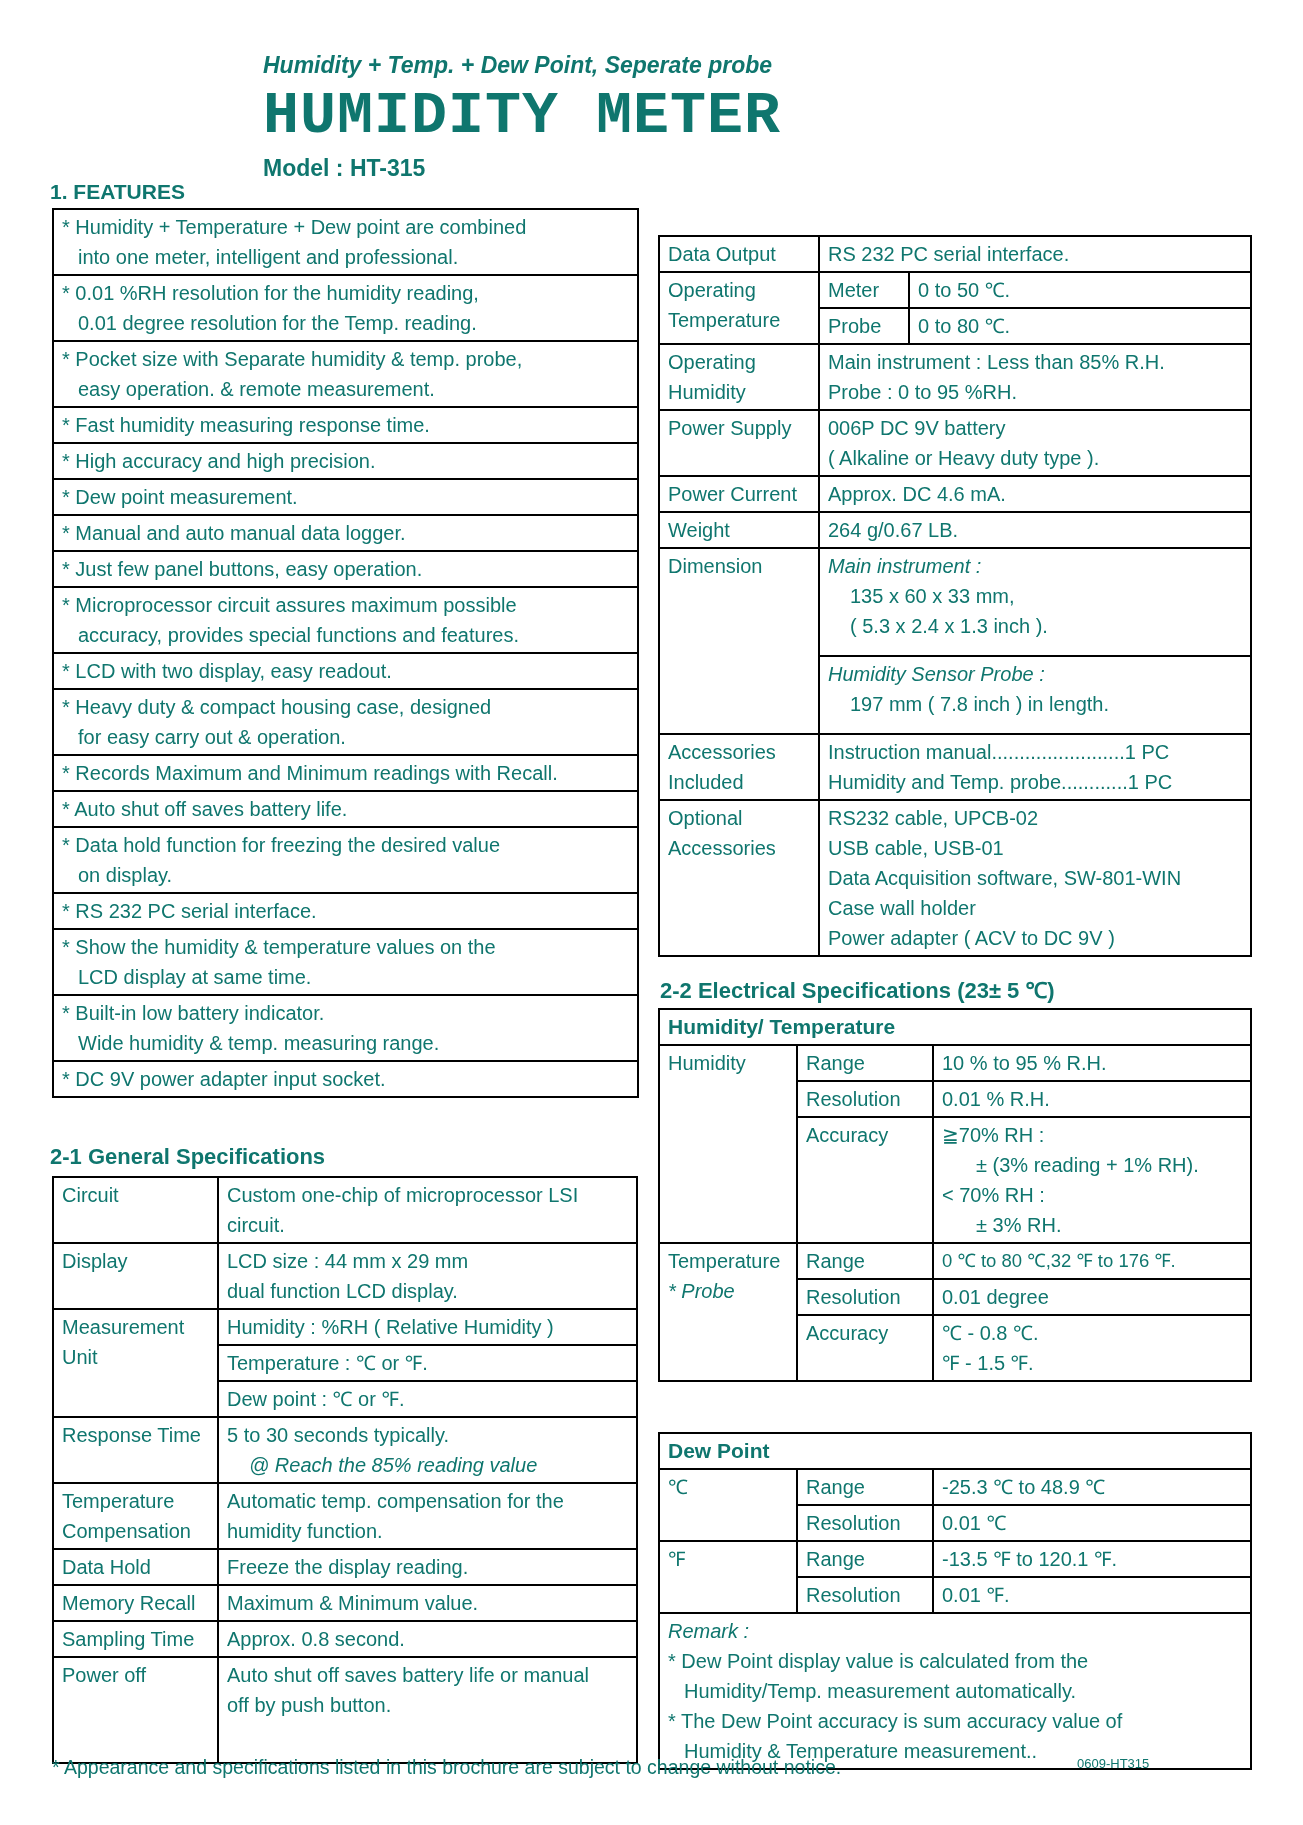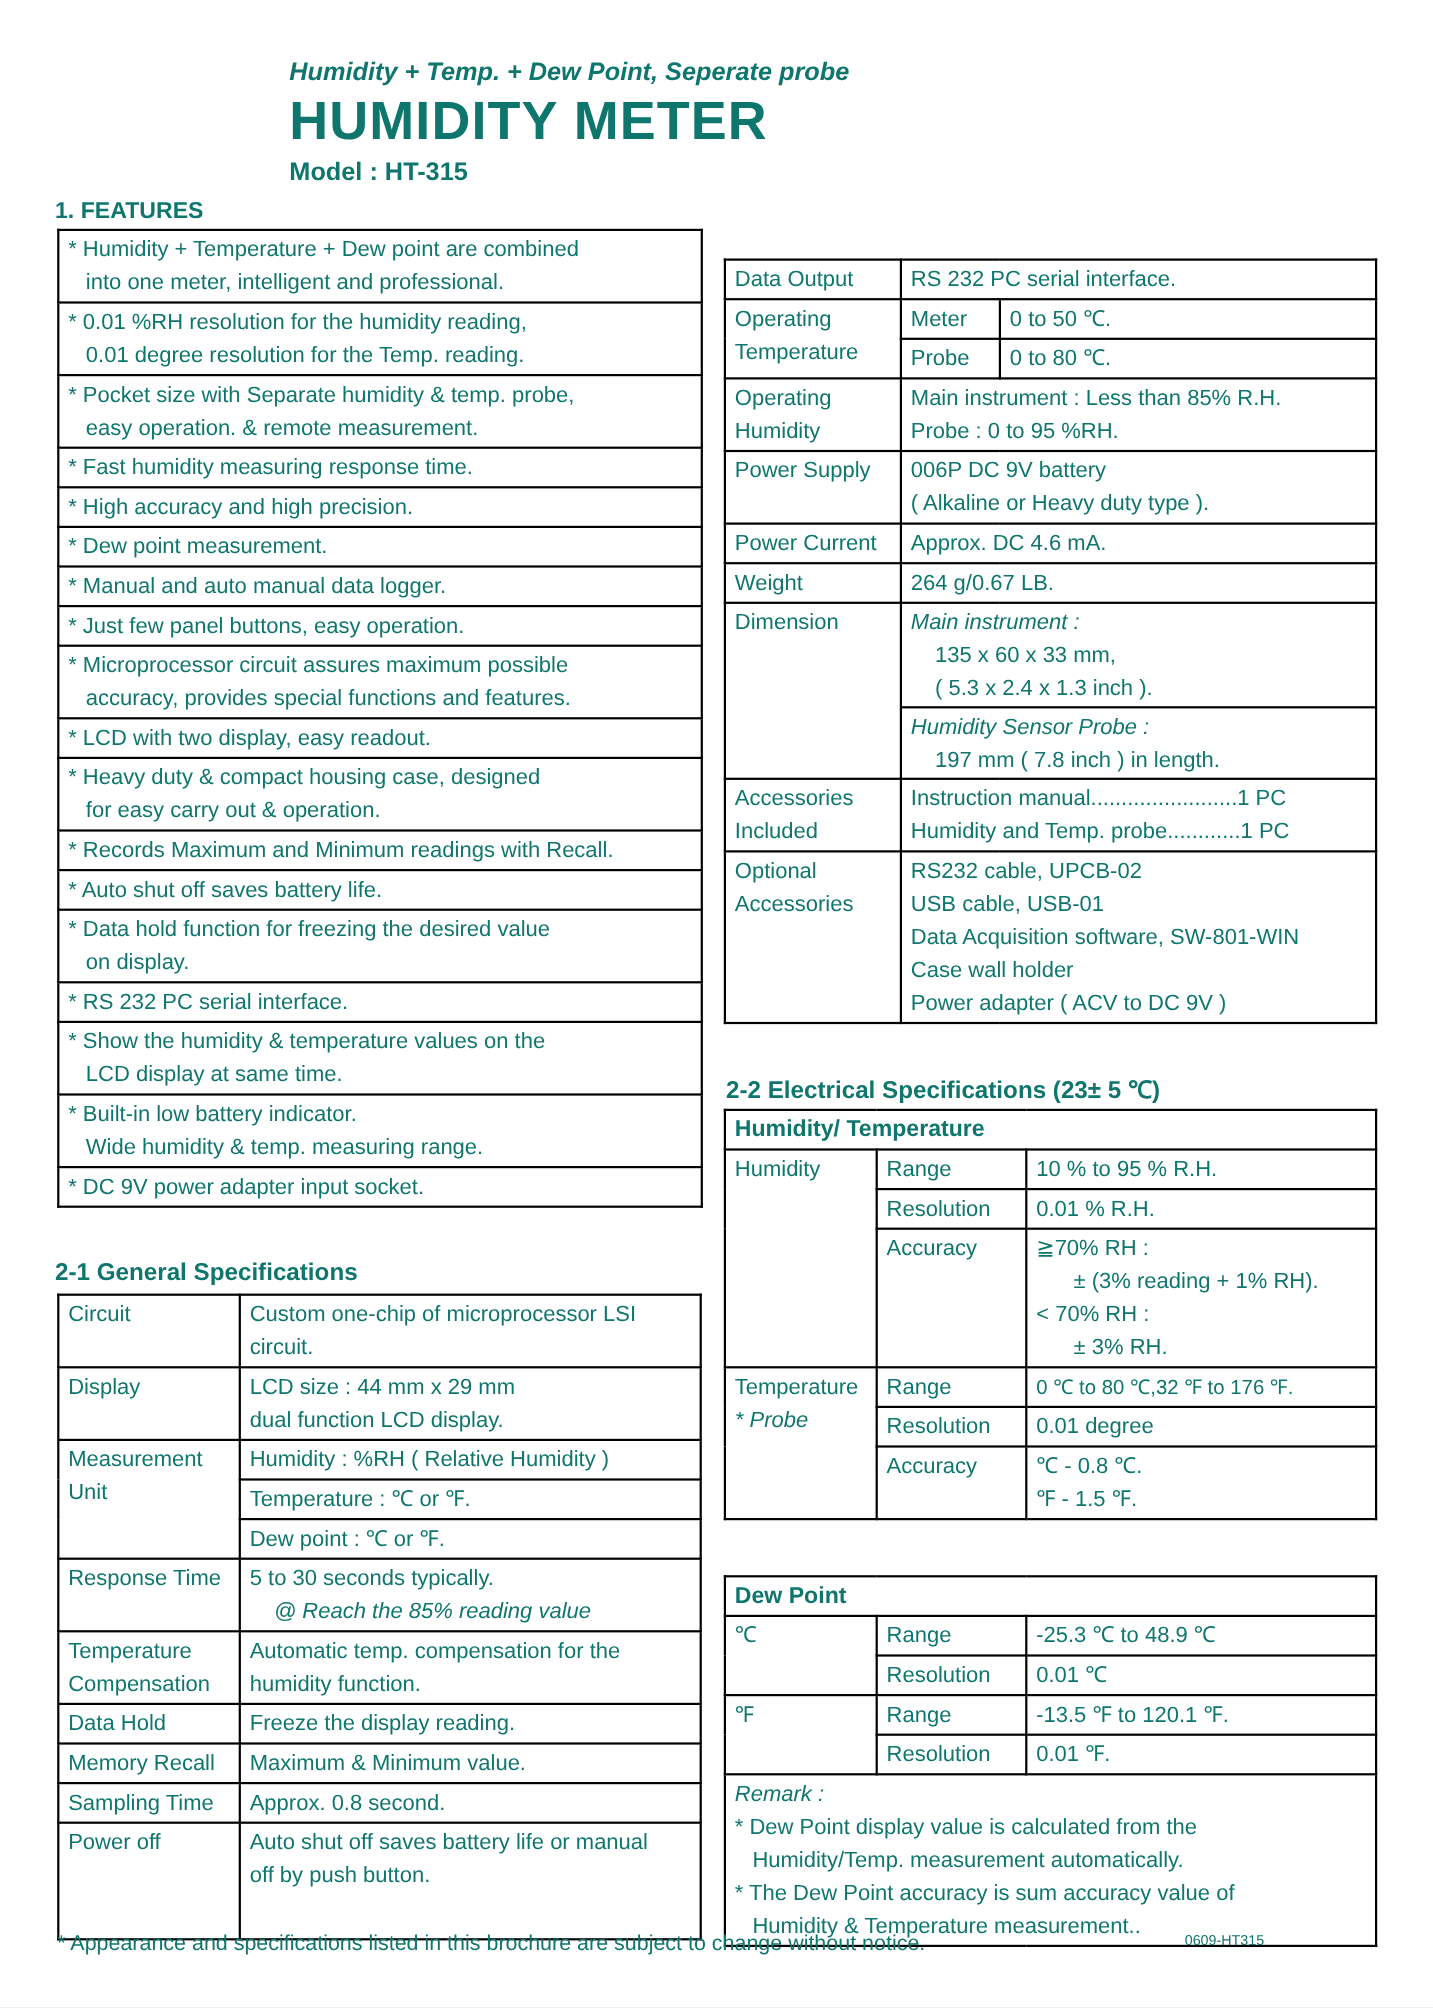--- a/index.html
+++ b/index.html
@@ -3,21 +3,21 @@
 <meta charset="utf-8">
 <style>
   html,body{margin:0;padding:0;background:#e8e8e8;}
   .page{
     position:relative;width:1303px;height:1825px;background:#ffffff;
     font-family:"Liberation Sans", sans-serif;color:#0f766e;margin:0 auto;overflow:hidden;
   }
   
   .doc-header{position:absolute;left:263px;top:52px;}
   .tagline{font-size:23px;font-weight:bold;font-style:italic;}
-  .big-title{font-size:49px;font-weight:bold;letter-spacing:1px;margin-top:3px;}
+  .big-title{font-size:60px;font-weight:bold;letter-spacing:1px;margin-top:3px;font-family:Liberation Mono, monospace;}
   .model{font-size:23px;font-weight:bold;margin-top:5px;}
 
   
   .sec-h{position:absolute;font-weight:bold;}
   #featH{left:50px;top:180px;font-size:21px;}
   #genH{left:50px;top:1144px;font-size:22px;}
   #elecH{left:660px;top:974px;font-size:22px;}
 
   
   table.tbl{border-collapse:collapse;table-layout:fixed;background:#fff;position:absolute;}
@@ -35,21 +35,21 @@
   .cont{padding-left:16px;}        
   .ind{padding-left:22px;}         
   .ind2{padding-left:34px;}        
   .it{font-style:italic;}
   .mid{vertical-align:middle;}
   .ctr{text-align:center;}
   .nw{white-space:nowrap;}
   .tight{white-space:nowrap;font-size:18.5px;}
 
   td.dimcell{padding:0;}
-  .dimblock{padding:2px 6px 1px 8px;}
+  .dimblock{padding:2px 6px 14px 8px;}
   .dimblock + .dimblock{border-top:2px solid #000;}
 
   tr.tall td{height:100px;}
 
   
   .footer-note{position:absolute;left:52px;top:1756px;font-size:19.5px;}
   .footer-code{position:absolute;left:1077px;top:1756px;font-size:13px;}
 </style>
 </head>
 <body>

